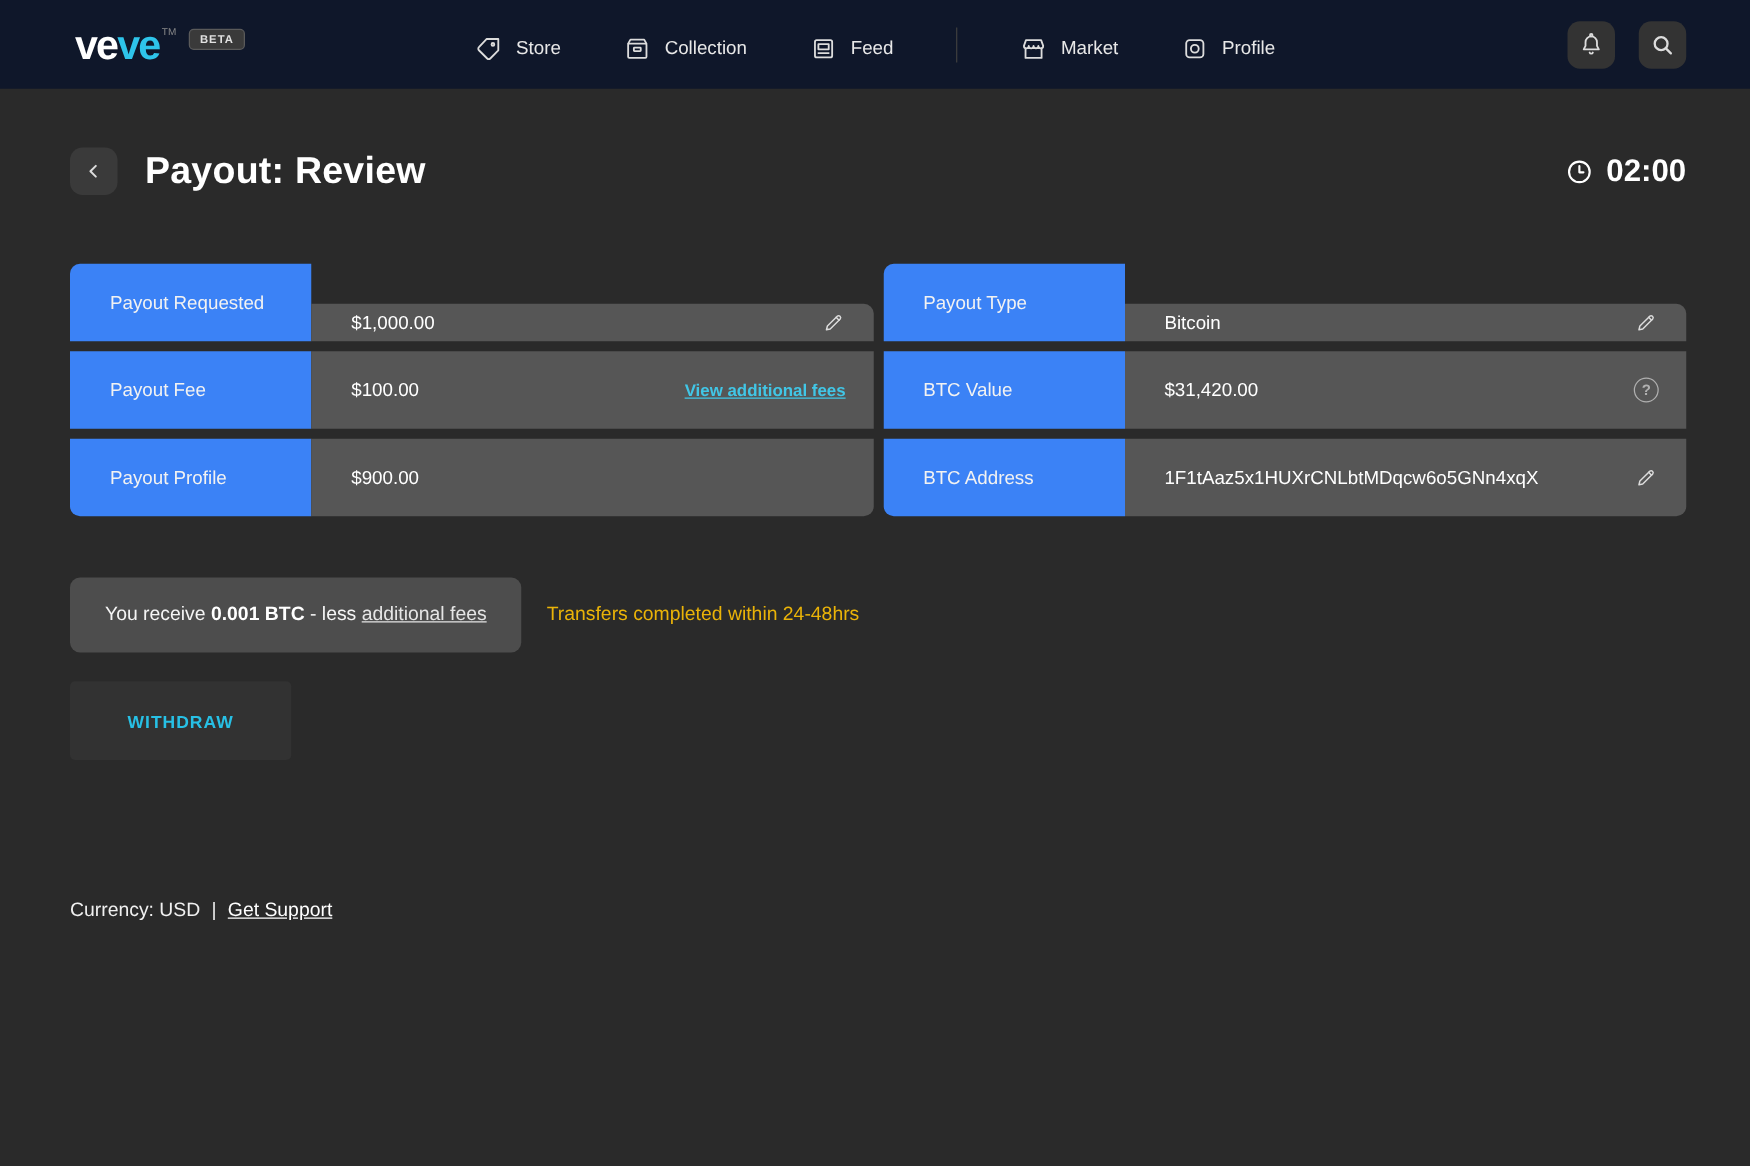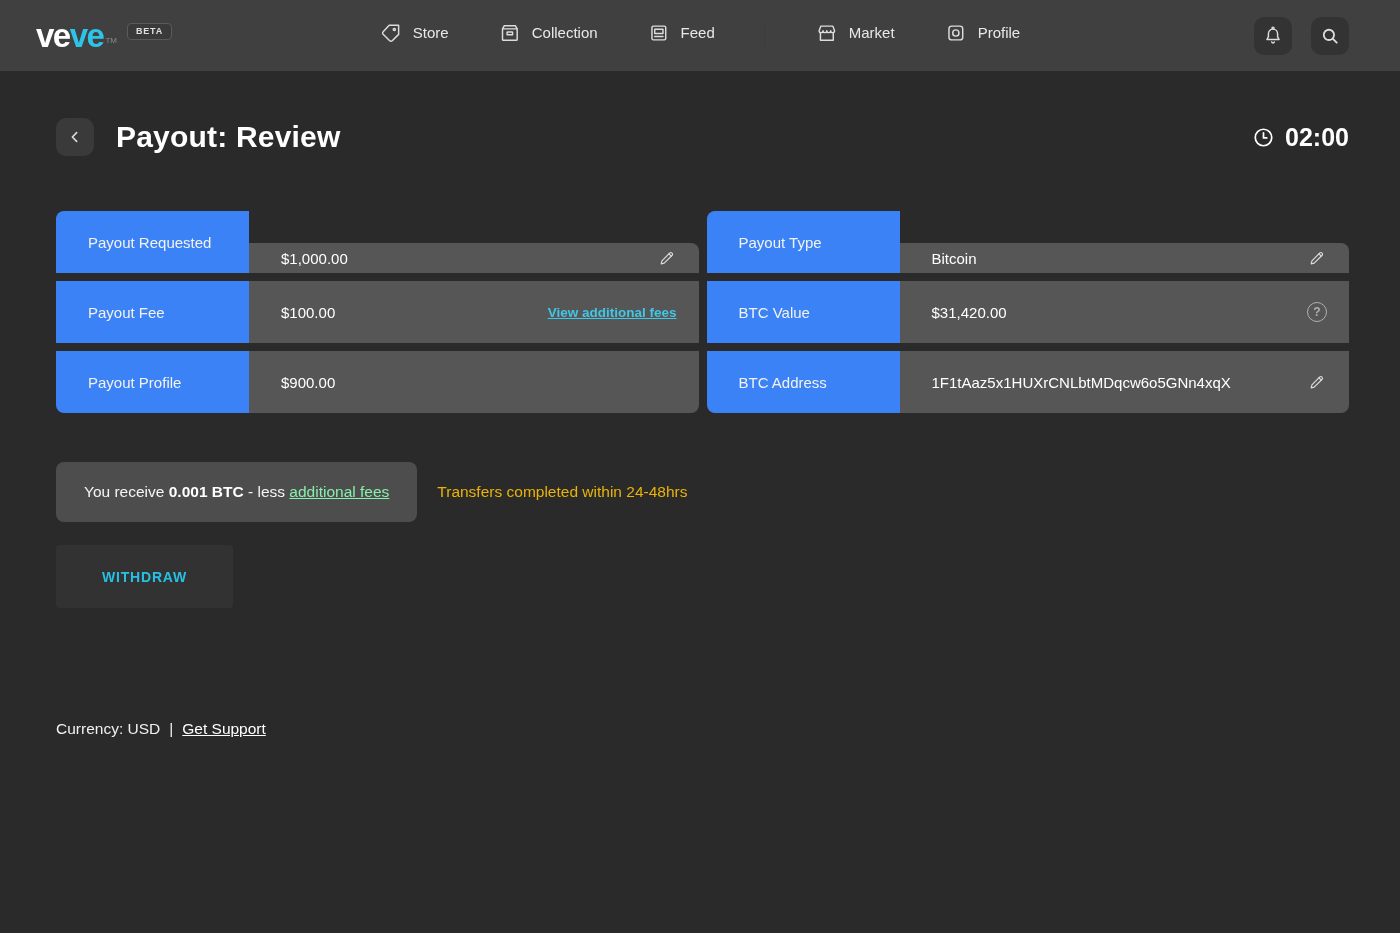--- a/index.html
+++ b/index.html
@@ -9,49 +9,49 @@
     font-family: "Liberation Sans", sans-serif;
     color: #ffffff;
     overflow: hidden;
   }
   svg { display: block; }
   .stroke-ico { fill: none; stroke: #dcdcdc; stroke-width: 1.6; stroke-linecap: round; stroke-linejoin: round; }
 
   
   .navbar {
     height: 71px;
-    background: #404040;
+    background: #0f172a;
     display: flex;
     align-items: center;
-    padding: 0 51px 0 36px;
+    padding: 0 51px 0 60px;
     position: relative;
   }
   .logo { display: flex; align-items: flex-start; cursor: pointer; }
   .logo-text { font-size: 33px; font-weight: 800; letter-spacing: -1.5px; line-height: 1; display: flex; }
   .logo-white { color: #ffffff; }
   .logo-cyan { color: #2ec4ea; }
-  .logo-tm { font-size: 8px; color: #8a8a8a; margin: 17px 0 0 2px; letter-spacing: 0; font-weight: 400; text-align: right; }
+  .logo-tm { font-size: 8px; color: #8a8a8a; margin: 2px 0 0 2px; letter-spacing: 0; font-weight: 400; text-align: right; }
   .beta-badge {
     margin: 4px 0 0 10px;
     background: #3a3a3a;
     border: 1px solid #5a5a5a;
     border-radius: 4px;
     color: #e0e0e0;
     font-size: 9px;
     font-weight: 700;
     letter-spacing: 0.8px;
     padding: 3px 8px;
     line-height: 1;
   }
   .nav-menu {
     position: absolute;
     left: 50%;
     transform: translateX(-50%);
     display: flex;
-    align-items: flex-start;
+    align-items: flex-end;
     gap: 50px;
   }
   .nav-item { display: flex; align-items: center; gap: 11px; cursor: pointer; color: #e8e8e8; font-size: 15px; }
   .nav-divider { width: 1px; height: 28px; background: #3e3e3e; }
   .nav-actions { margin-left: auto; display: flex; gap: 19px; }
   .icon-btn {
     width: 38px; height: 38px;
     background: #333333;
     border: none;
     border-radius: 10px;
@@ -126,21 +126,21 @@
     background: #4d4d4d;
     border-radius: 8px;
     height: 60px;
     display: flex; align-items: center;
     padding: 0 28px;
     font-size: 15.5px;
     color: #f5f5f5;
   }
   .pre { white-space: pre; }
   .receive-bold { font-weight: 700; color: #ffffff; }
-  .receive-link { color: #86efac; text-decoration: underline; cursor: pointer; }
+  .receive-link { color: #e5e5e5; text-decoration: underline; cursor: pointer; }
   .transfer-note { margin-left: 20px; font-size: 15.5px; color: #eab308; }
 
   
   .withdraw-btn {
     margin: 23px 0 0 56px;
     width: 177px; height: 63px;
     background: #323232;
     border: none;
     border-radius: 4px;
     color: #27c0e5;

